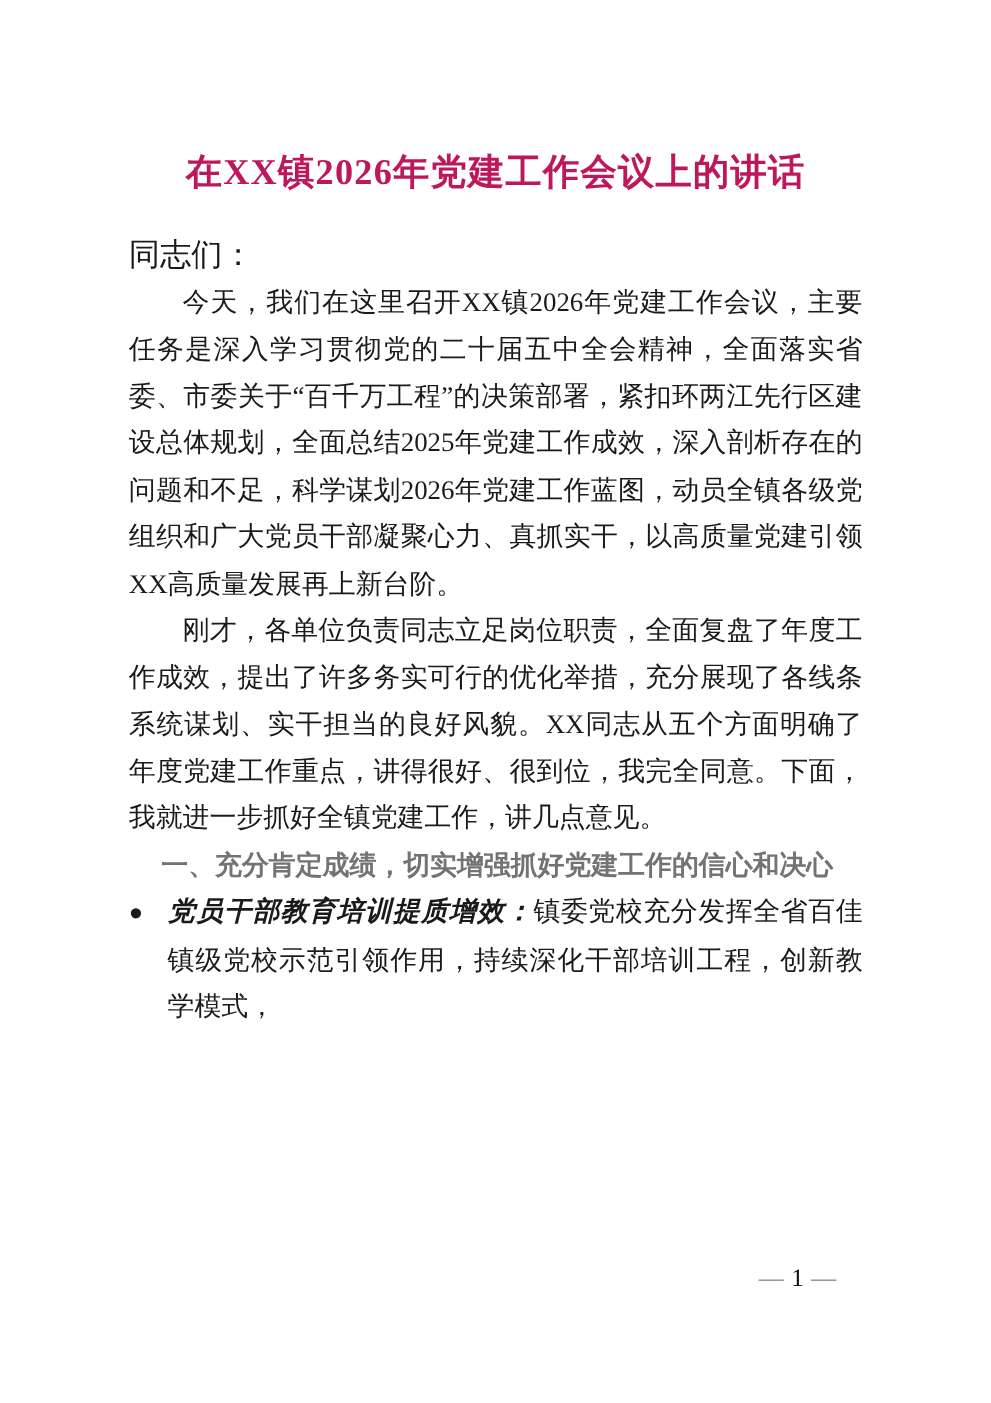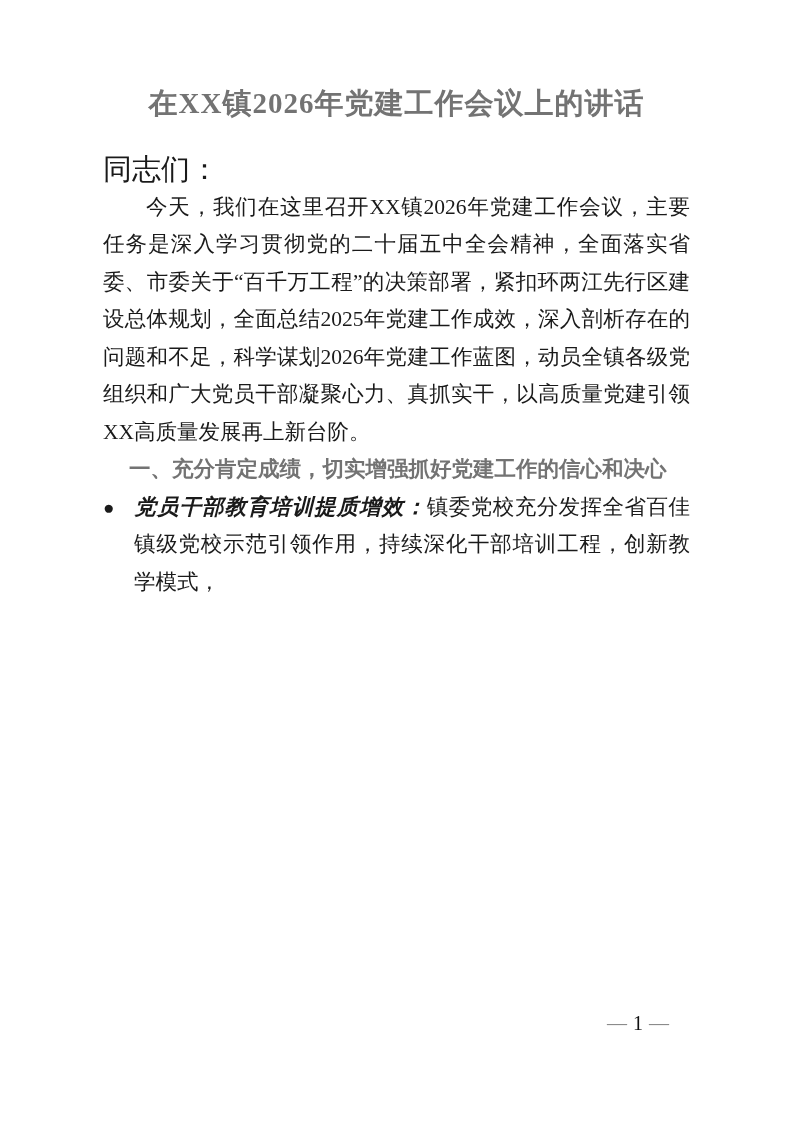--- a/index.html
+++ b/index.html
@@ -14,31 +14,31 @@
     background: #ffffff;
     color: #1a1a1a;
     font-family: "Liberation Serif", "DejaVu Serif", serif;
     overflow: hidden;
     box-sizing: border-box;
   }
   .content {
     margin: 0 103px;
   }
   .title {
-    margin: 83px 0 0 0;
+    margin: 118px 0 0 0;
     text-align: center;
     font-size: 29px;
     line-height: 40px;
     font-weight: bold;
     letter-spacing: 1px;
-    color: #737373;
+    color: #be185d;
   }
   .salutation {
     margin: 28px 0 0 0;
-    font-size: 29px;
+    font-size: 25px;
     line-height: 37.5px;
   }
   .para {
     margin: 0;
     font-size: 21.5px;
     line-height: 37.5px;
     text-align: justify;
     text-indent: 2em;
   }
   .heading {
@@ -89,20 +89,21 @@
 
 <div class="page">
   <div class="content">
 
     <h1 class="title">在XX镇2026年党建工作会议上的讲话</h1>
 
     <p class="salutation">同志们：</p>
 
     <p class="para">今天，我们在这里召开XX镇2026年党建工作会议，主要任务是深入学习贯彻党的二十届五中全会精神，全面落实省委、市委关于“百千万工程”的决策部署，紧扣环两江先行区建设总体规划，全面总结2025年党建工作成效，深入剖析存在的问题和不足，科学谋划2026年党建工作蓝图，动员全镇各级党组织和广大党员干部凝聚心力、真抓实干，以高质量党建引领XX高质量发展再上新台阶。</p>
 
+    <p class="para">刚才，各单位负责同志立足岗位职责，全面复盘了年度工作成效，提出了许多务实可行的优化举措，充分展现了各线条系统谋划、实干担当的良好风貌。XX同志从五个方面明确了年度党建工作重点，讲得很好、很到位，我完全同意。下面，我就进一步抓好全镇党建工作，讲几点意见。</p>
 
     <h2 class="heading">一、充分肯定成绩，切实增强抓好党建工作的信心和决心</h2>
 
 
     <div class="bullet"><span class="dot">●</span><span class="lead">党员干部教育培训提质增效：</span><span>镇委党校充分发挥全省百佳镇级党校示范引领作用，持续深化干部培训工程，创新教学模式，</span></div>
 
   </div>
 
   <div class="pagenum"><span class="dash">—</span><span class="num">1</span><span class="dash">—</span></div>
 </div>

